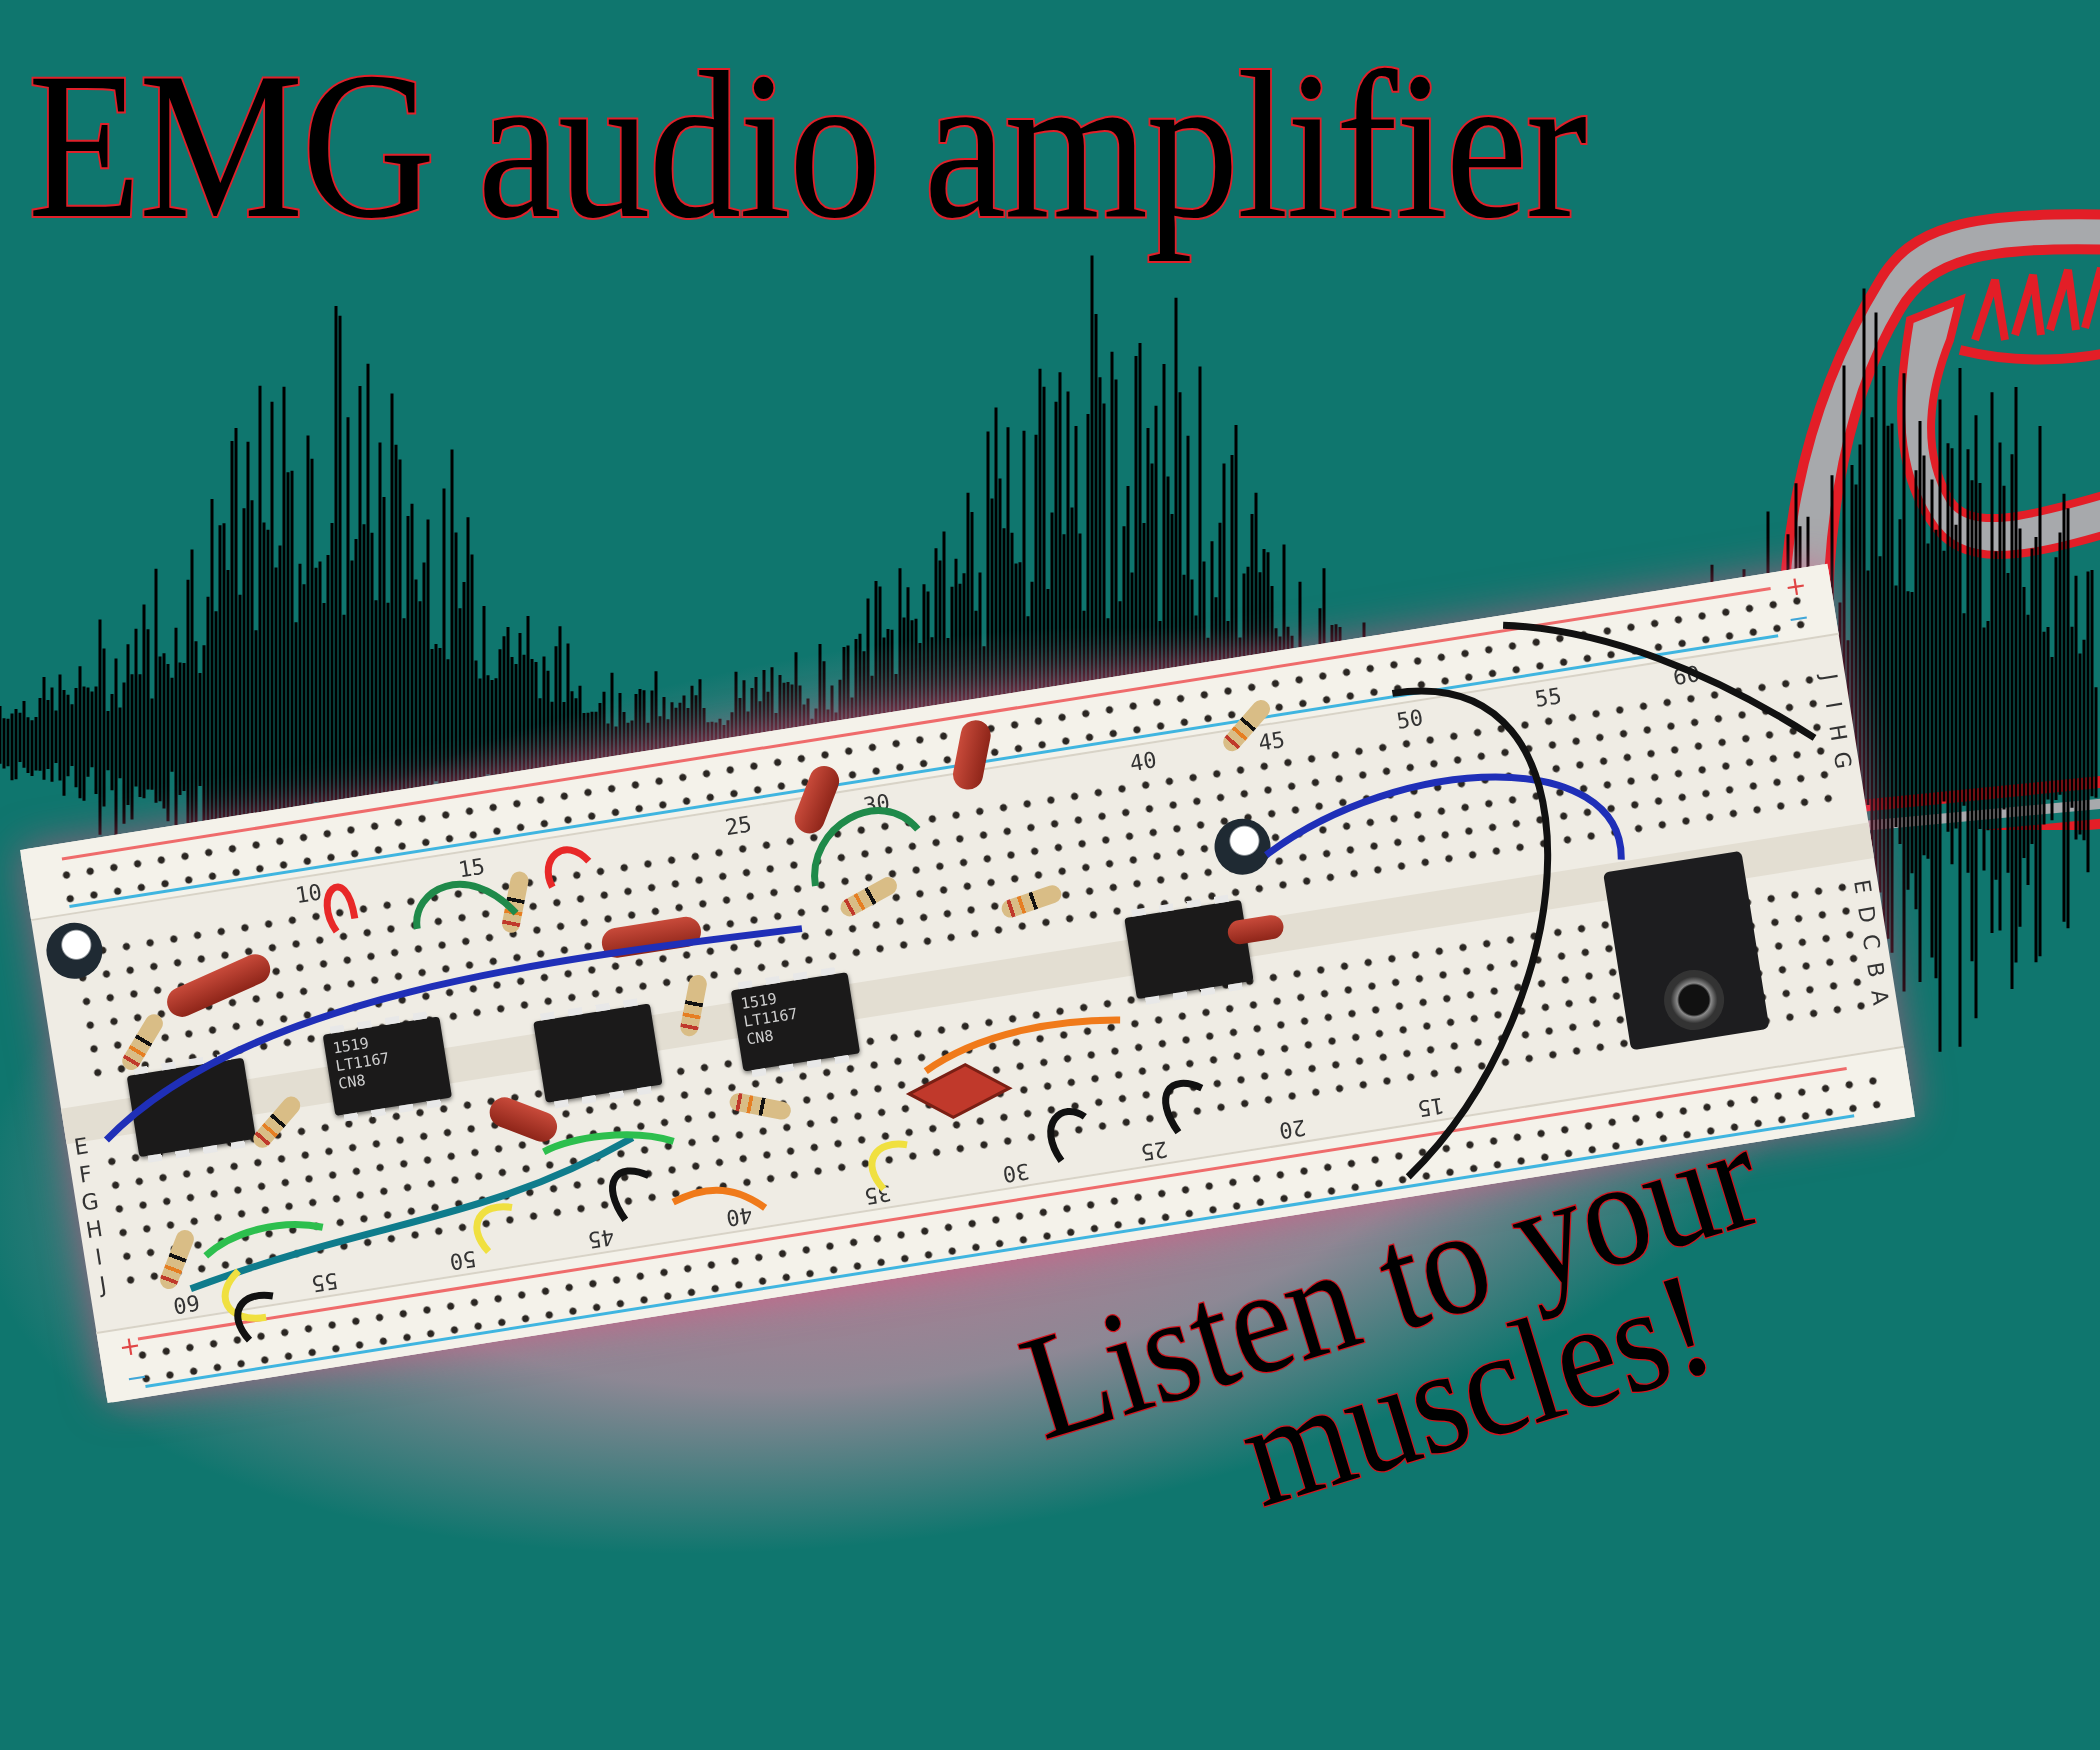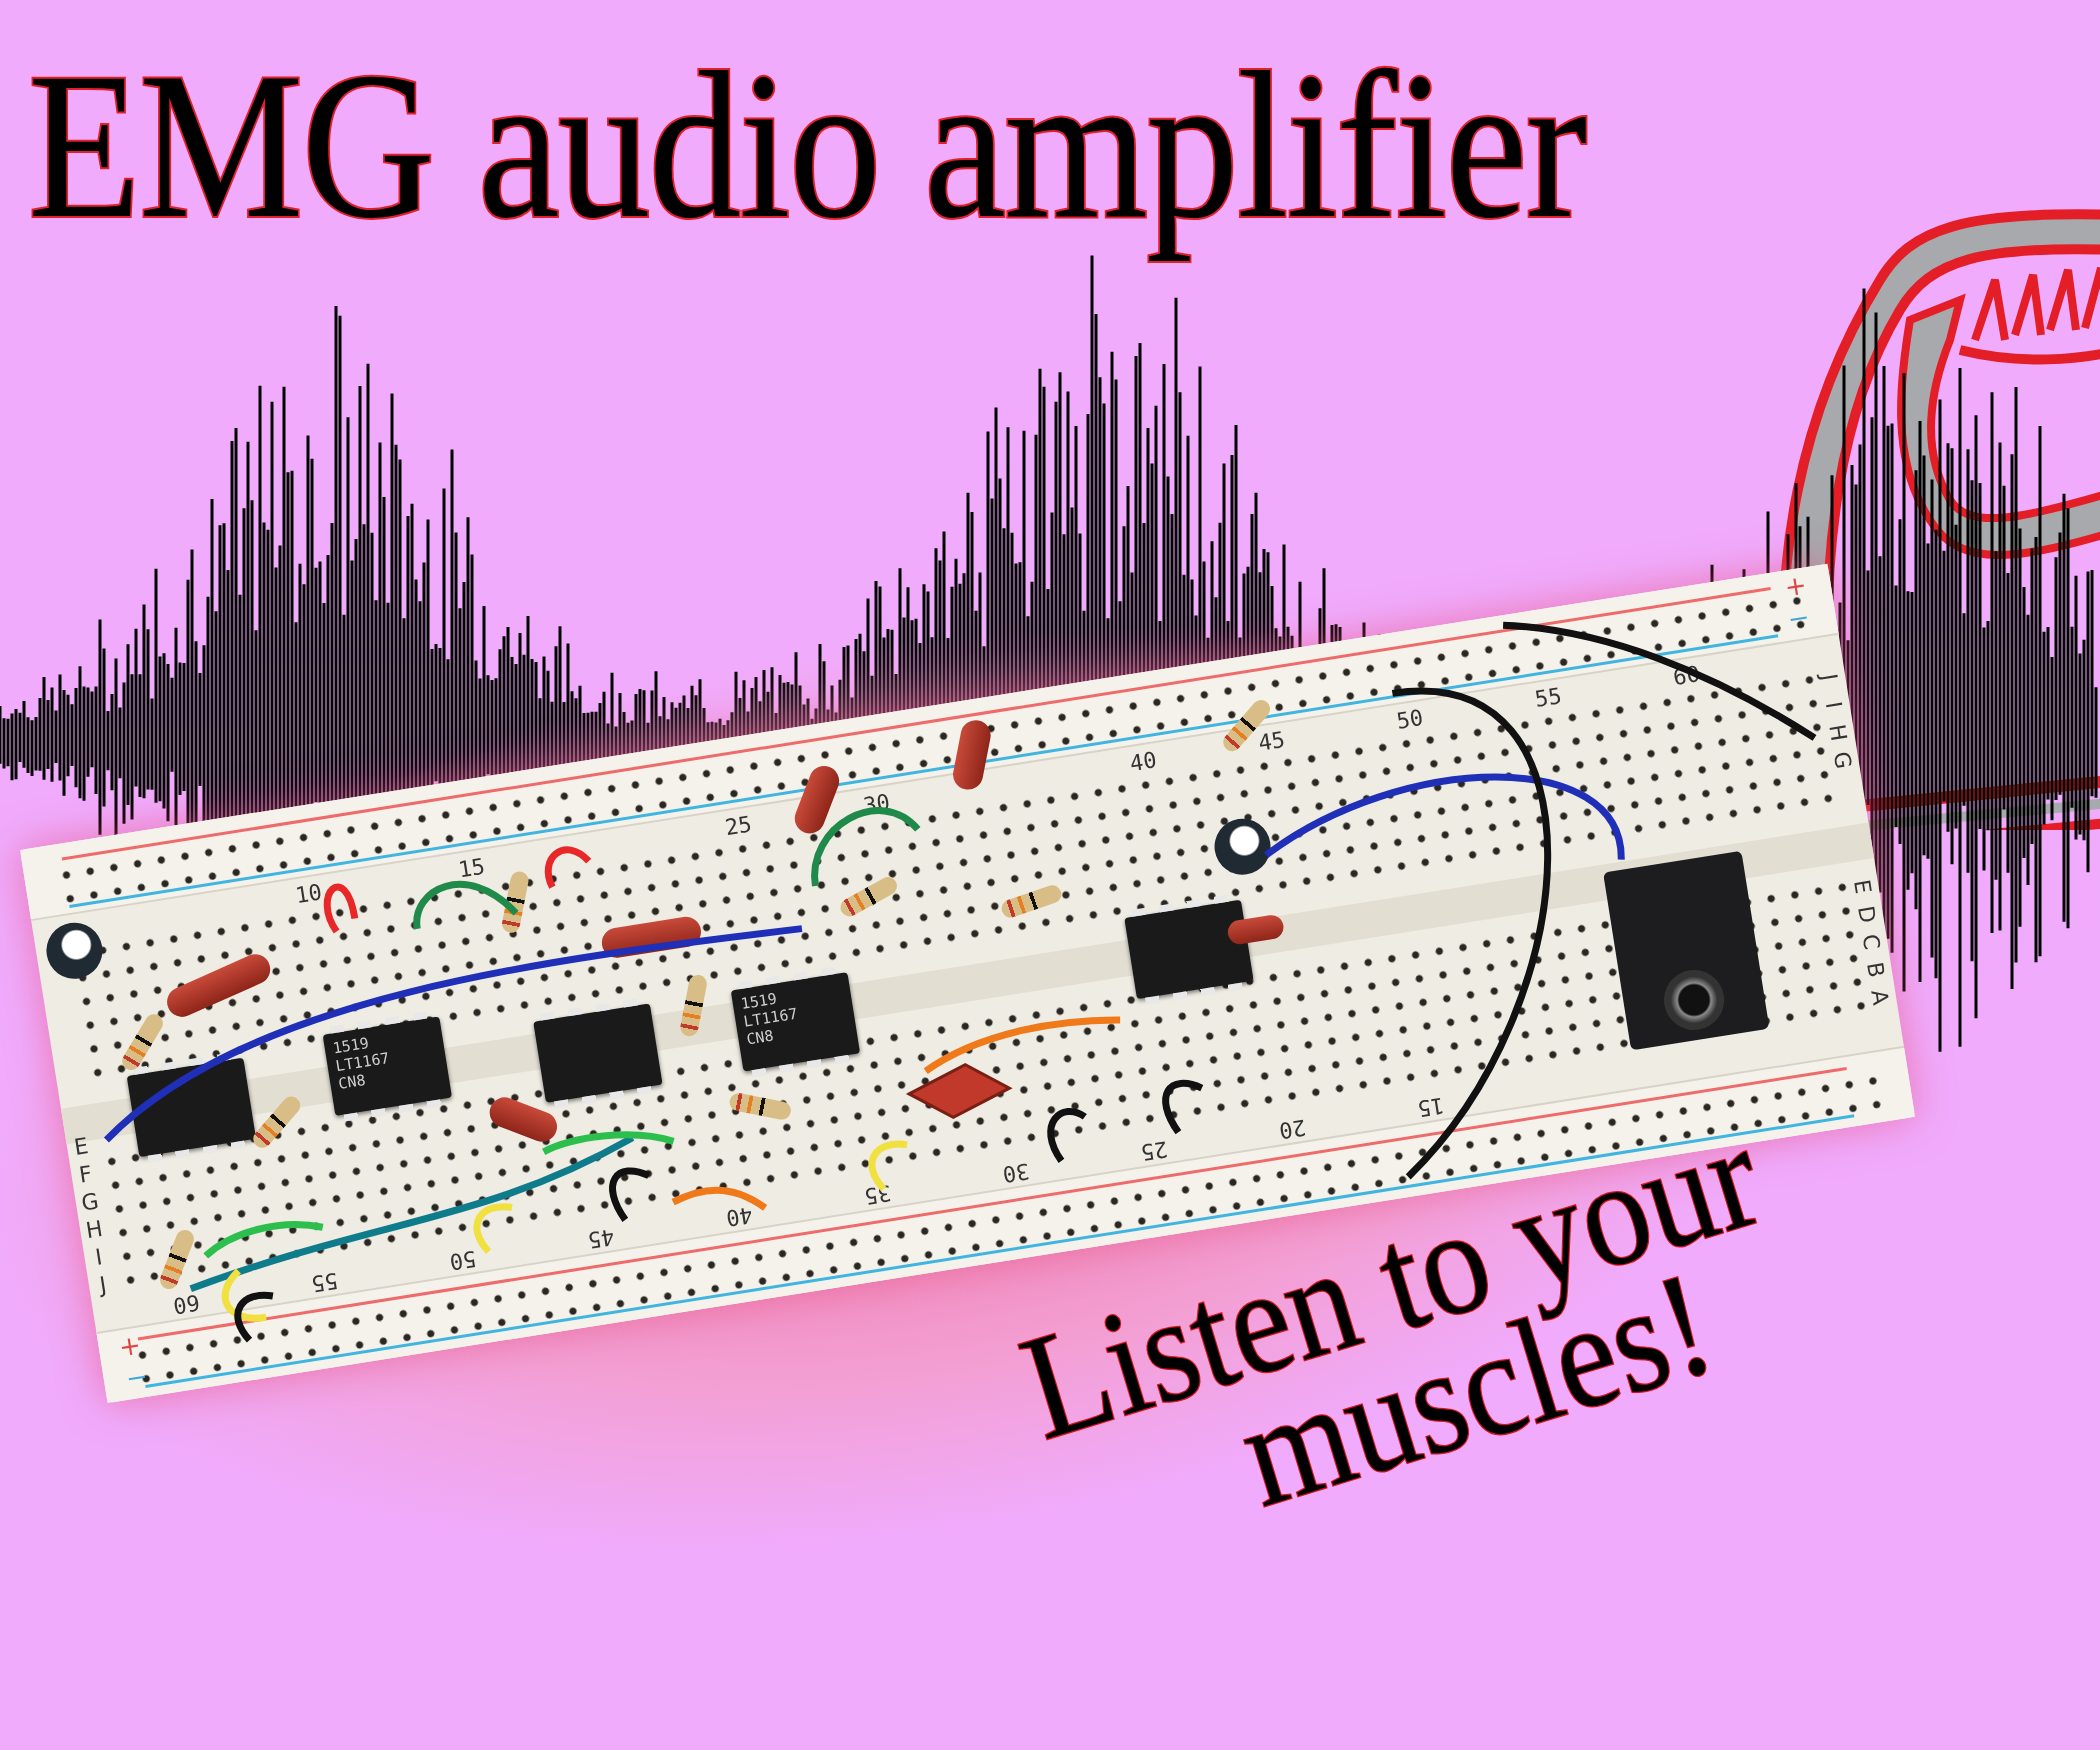--- a/index.html
+++ b/index.html
@@ -1,18 +1,18 @@
 <!DOCTYPE html>
 <html><head>
 <meta charset="utf-8">
 <style>
   html, body { margin: 0; padding: 0; background: #ffffff; }
   #stage {
     position: relative; width: 2100px; height: 1750px; overflow: hidden;
-    background: #f0abfc; font-family: "DejaVu Serif", "Liberation Serif", serif;
+    background: #0f766e; font-family: "DejaVu Serif", "Liberation Serif", serif;
   }
   .title {
     position: absolute; left: 28px; top: 40px; margin: 0;
     font-family: "Liberation Serif", "DejaVu Serif", serif;
     font-size: 210px; line-height: 1; font-weight: 400;
     color: #000; transform: scaleX(0.88); transform-origin: left top;
     -webkit-text-stroke: 4px #e0202a; paint-order: stroke fill; letter-spacing: -2px;
     z-index: 6; white-space: nowrap;
   }
   .wave { position: absolute; left: 0; top: 150px; width: 2100px; height: 1300px; z-index: 2; }

